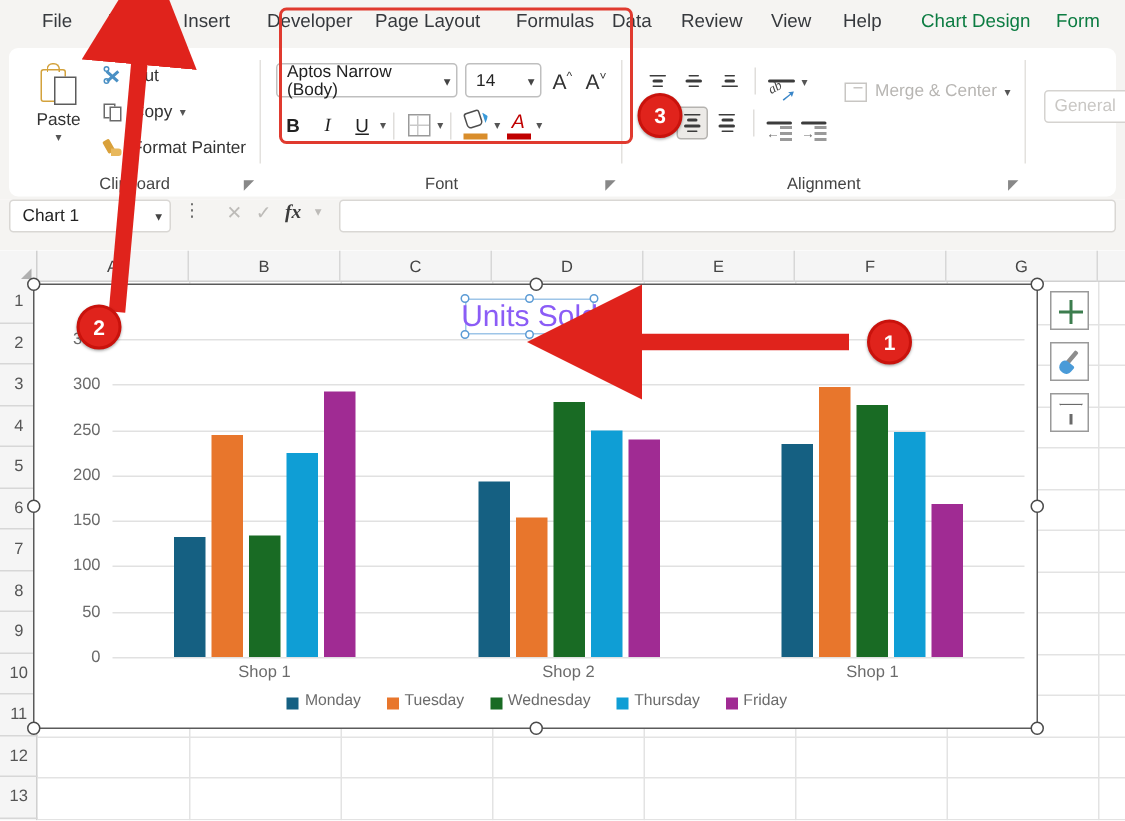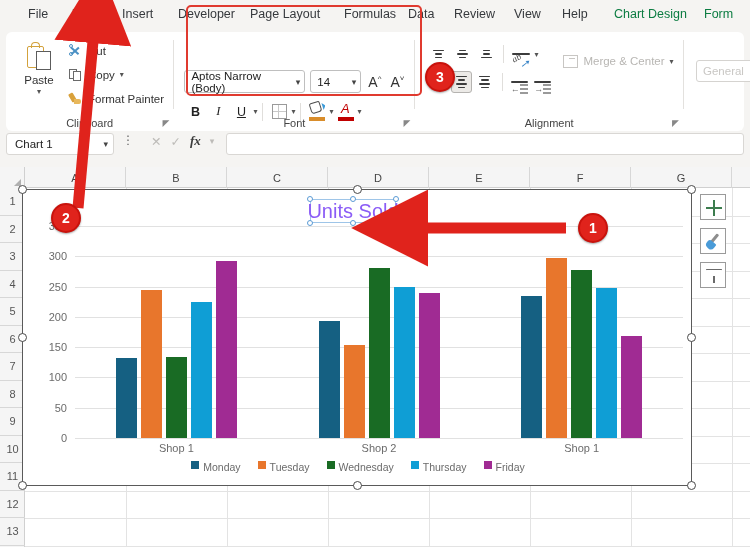--- a/index.html
+++ b/index.html
@@ -96,21 +96,21 @@
           border: 1.3px solid #6a6a6a; background: #fff; }
   .cp-b { position: absolute; left: 5px; top: 4px; width: 8px; height: 10px;
           border: 1.3px solid #6a6a6a; background: #fff; }
   .fp-h { position: absolute; left: 2px; top: 2px; width: 5px; height: 9px;
           background: #d9a13b; transform: rotate(-30deg); border-radius: 1px; }
   .fp-t { position: absolute; left: 6px; top: 8px; width: 7px; height: 5px;
           background: #e8b85c; border-radius: 0 2px 2px 0; }
 
   
   .g-font { width: 240px; }
-  .font-row1 { display: flex; align-items: center; gap: 5px; padding: 6px 2px 0 4px; margin-top: 28px; }
+  .font-row1 { display: flex; align-items: center; gap: 5px; padding: 6px 2px 0 4px; }
   .combo {
     height: 23px; border: 1px solid #bfbfbf; border-radius: 3px; background: #fff;
     display: flex; align-items: center; justify-content: space-between;
     padding: 0 4px 0 6px; font-size: 11.5px; color: #222;
   }
   .combo-name { width: 124px; }
   .combo-size { width: 52px; }
   .combo .chv { font-size: 9px; color: #444; margin-left: 4px; }
   .aa-btn { font-size: 14px; color: #333; padding: 0 2px; position: relative; }
   .aa-btn sup { font-size: 8px; vertical-align: super; }
@@ -300,21 +300,21 @@
   .bars { position: absolute; left: 52px; top: 0; width: 608px; height: 212px; }
   .bar { position: absolute; bottom: 0; }
   .catlabel {
     position: absolute; top: 216px; font-size: 11px; color: #6b6b6b;
     text-align: center; transform: translateX(-50%);
   }
   .legend {
     position: absolute; left: 0; top: 268px; width: 670px; height: 18px;
     display: flex; align-items: center; justify-content: center; gap: 17px;
   }
-  .leg-item { display: flex; align-items: flex-start; gap: 4px; }
+  .leg-item { display: flex; align-items: flex-end; gap: 4px; }
   .leg-sw { width: 8px; height: 8px; }
   .leg-tx { font-size: 10.5px; color: #6b6b6b; }
 
   
   .sidebtns {
     position: absolute; left: 700px; top: 27px; width: 26px;
     display: flex; flex-direction: column; gap: 8px; z-index: 7;
   }
   .sidebtn {
     width: 26px; height: 26px; background: #fff; border: 1px solid #9a9a9a;

